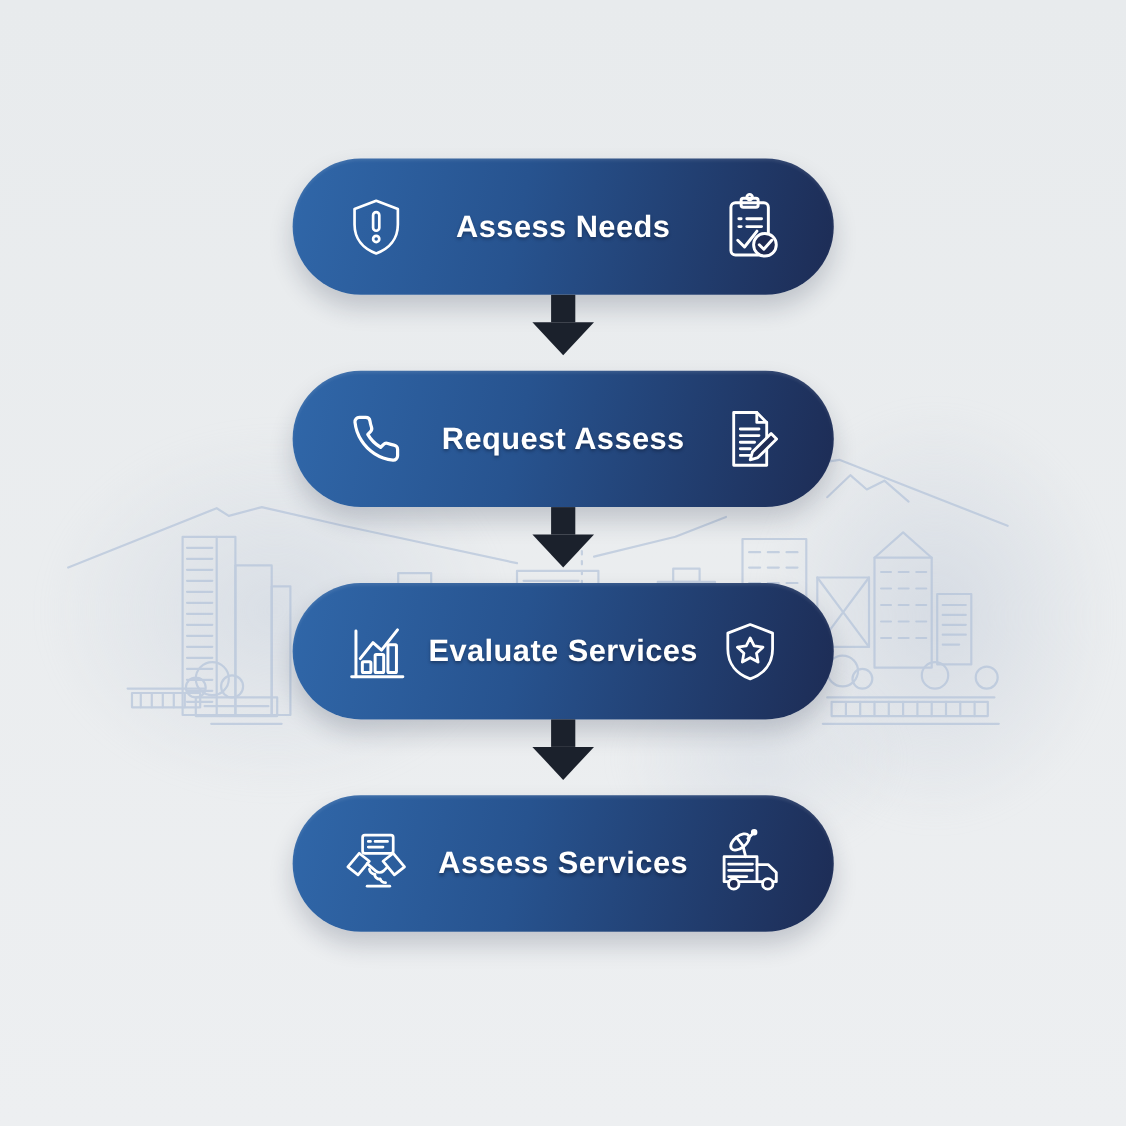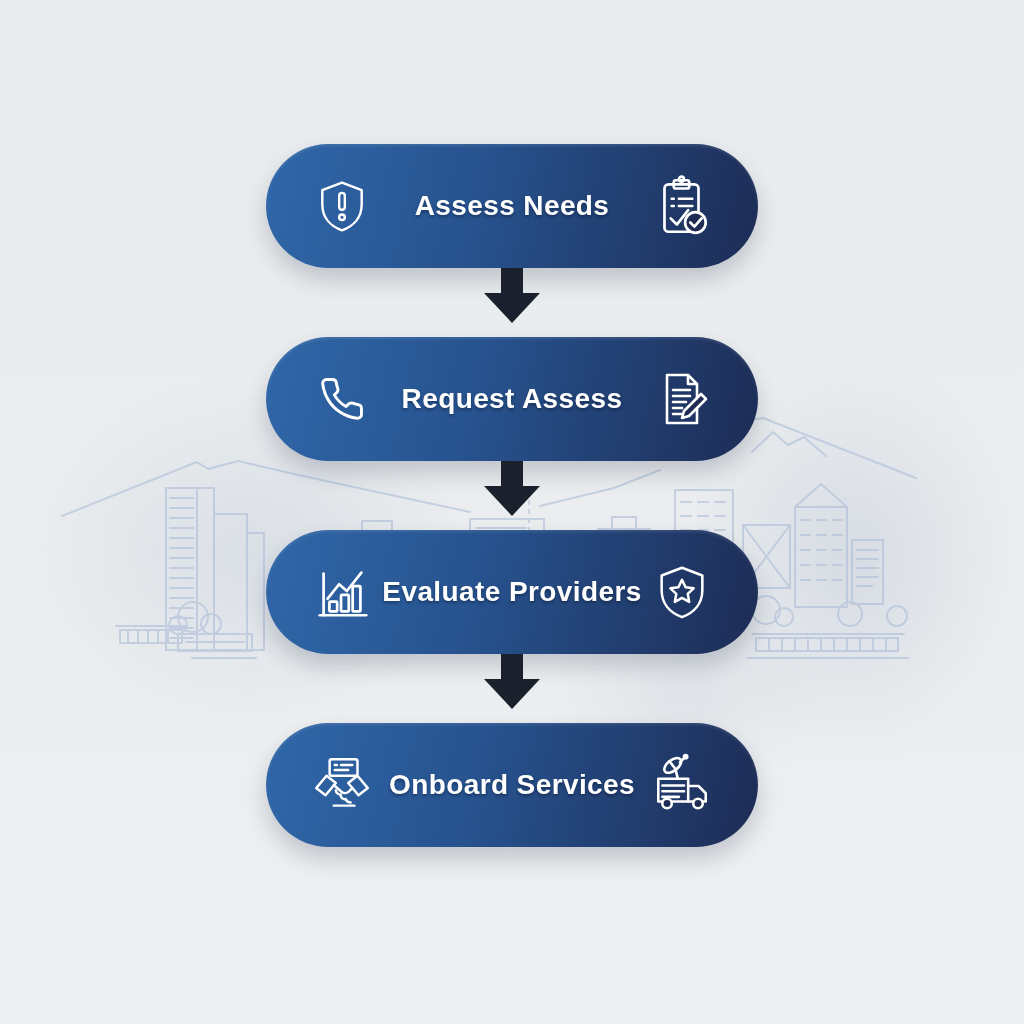--- a/index.html
+++ b/index.html
@@ -166,21 +166,21 @@
       <span class="ic">
         <svg width="62" height="62" viewBox="0 0 64 64" fill="none" stroke="#fff" stroke-width="2.8" stroke-linecap="round" stroke-linejoin="round">
           <line x1="13" y1="13" x2="13" y2="56"></line>
           <line x1="9" y1="56" x2="57" y2="56"></line>
           <rect x="19" y="42" width="8" height="10" rx="1"></rect>
           <rect x="31" y="35" width="8" height="17" rx="1"></rect>
           <rect x="43" y="26" width="8" height="26" rx="1"></rect>
           <polyline points="17,39 29,24 37,31 52,12"></polyline>
         </svg>
       </span>
-      <span class="label">Evaluate Providers</span>
+      <span class="label">Evaluate Services</span>
       <span class="ic">
         <svg width="62" height="62" viewBox="0 0 64 64" fill="none" stroke="#fff" stroke-width="2.6" stroke-linecap="round" stroke-linejoin="round">
           <path d="M32 7 L53 15 V30 C53 44 44.5 53.5 32 58 C19.5 53.5 11 44 11 30 V15 Z"></path>
           <path d="M32 19.5 l3.7 7.6 8.3 1.1 -6.1 5.7 1.5 8.3 -7.4 -4.1 -7.4 4.1 1.5 -8.3 -6.1 -5.7 8.3 -1.1 Z"></path>
         </svg>
       </span>
     </div>
 
     <div class="arrow">
       <div class="stem"></div>
@@ -194,21 +194,21 @@
           <path d="M25 12.5h2M31 12.5h11M25 17.5h13"></path>
           <path d="M24 52h20"></path>
           <path d="M7 35 L17 23 L26 30 L16 42 Z"></path>
           <path d="M57 35 L47 23 L38 30 L48 42 Z"></path>
           <path d="M24 32 L31.5 38.5 C33.5 40.3 36.5 40.3 38.5 38.5 L42 35"></path>
           <path d="M26 37 q0.5 4 5 4.5"></path>
           <path d="M30.5 41.5 q0.5 4 5 4.5"></path>
           <path d="M35.5 45.5 q1 3.2 4.8 3.4"></path>
         </svg>
       </span>
-      <span class="label">Onboard Services</span>
+      <span class="label">Assess Services</span>
       <span class="ic">
         <svg width="66" height="66" viewBox="0 0 64 64" fill="none" stroke="#fff" stroke-width="2.5" stroke-linecap="round" stroke-linejoin="round">
           <g transform="rotate(-38 23 13)">
             <ellipse cx="23" cy="13" rx="9.5" ry="5.2"></ellipse>
             <line x1="23" y1="8" x2="23" y2="18"></line>
           </g>
           <line x1="26" y1="18" x2="28" y2="26"></line>
           <line x1="30" y1="10" x2="34" y2="6"></line>
           <circle cx="35.5" cy="4.5" r="1.6" fill="#fff"></circle>
           <rect x="9" y="26" width="29" height="22"></rect>

